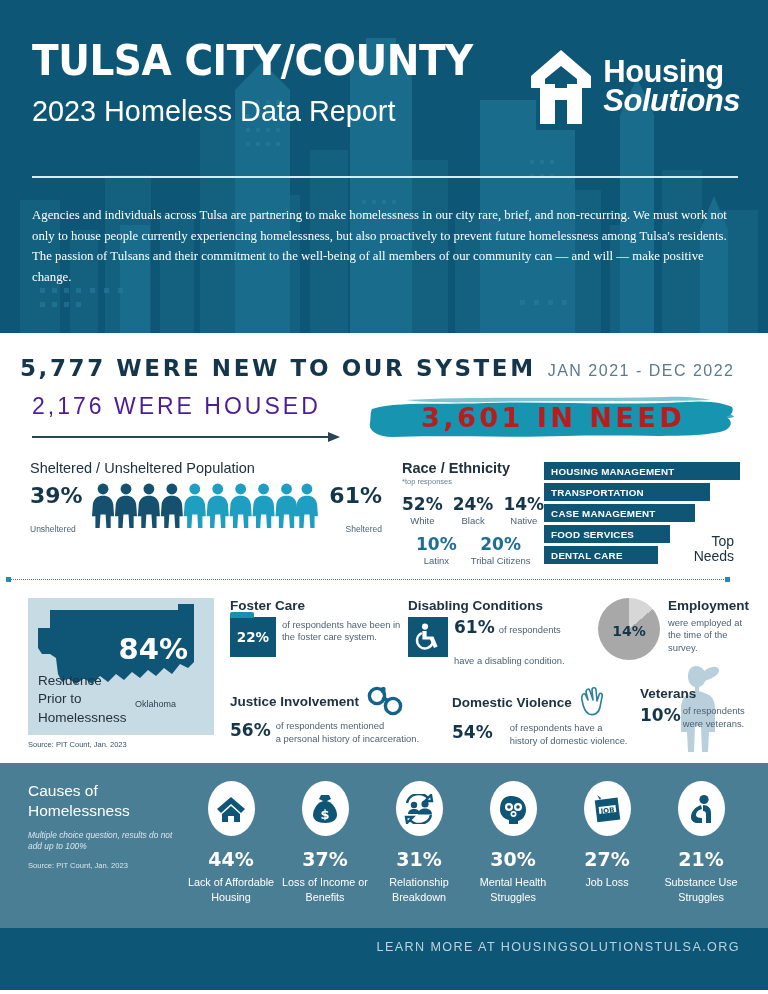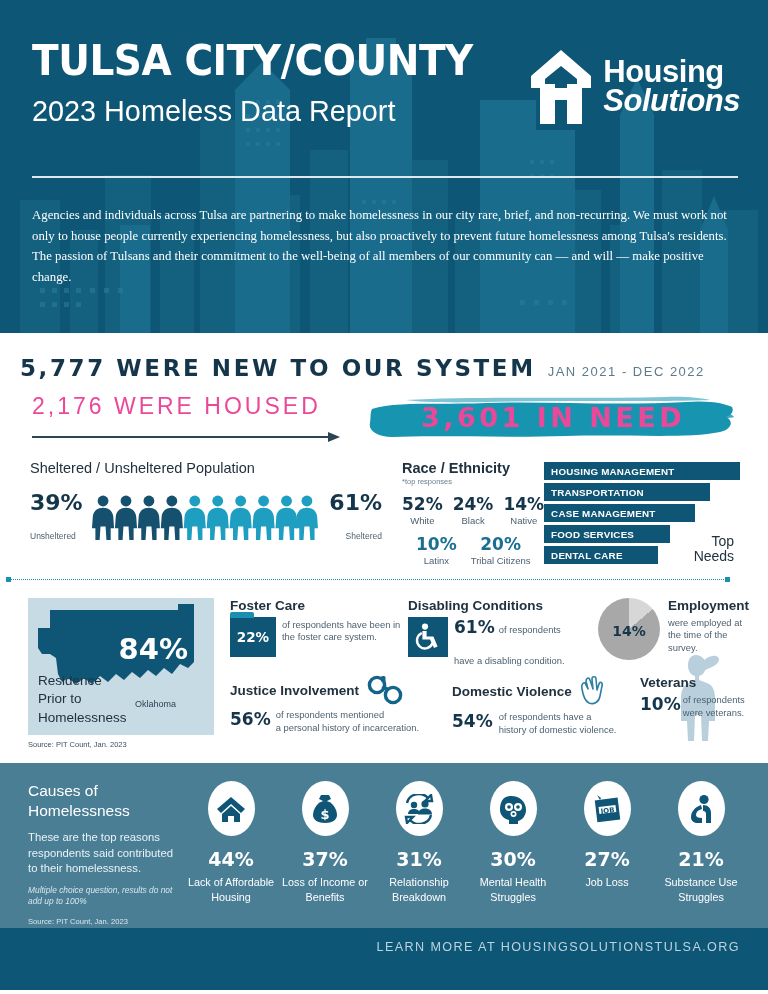--- a/index.html
+++ b/index.html
@@ -48,47 +48,47 @@
     color: #ffffff; font-size: 12.8px; line-height: 1.62; font-family: Liberation Serif, serif;
   }
 
   
   .stats { position: relative; width: 768px; padding: 22px 0 0 0; background: #fff; }
   .headline-row { display: flex; align-items: baseline; padding-left: 20px; }
   .headline-big {
     font-size: 23px; font-weight: bold; color: #15364a;
     letter-spacing: 2.6px; font-family: "DejaVu Sans", sans-serif;
   }
-  .headline-date { font-size: 13px; color: #5b7b8c; letter-spacing: 1.5px; margin-left: 12px; }
+  .headline-date { font-size: 16px; color: #5b7b8c; letter-spacing: 1.5px; margin-left: 12px; }
   .row2 { display: flex; align-items: center; margin-top: 12px; padding-left: 32px; }
   .housed {
-    font-size: 23px; color: #ec4899; letter-spacing: 3px; font-weight: 400;
+    font-size: 23px; color: #4c1d95; letter-spacing: 3px; font-weight: 400;
   }
   .housed-col { width: 340px; }
   .arrow-line { position: relative; margin-top: 12px; width: 315px; height: 10px; }
   .arrow-line .ln { position: absolute; left: 0; top: 4px; width: 300px; height: 2px; background: #2b4454; }
   .arrow-line .hd {
     position: absolute; left: 296px; top: 0px; width: 0; height: 0;
     border-top: 5px solid transparent; border-bottom: 5px solid transparent;
     border-left: 12px solid #2b4454;
   }
   .brush {
     position: relative; width: 370px; height: 46px; margin-left: -6px;
   }
   .brush-label {
     position: absolute; inset: 0; display: flex; align-items: center; justify-content: center;
-    color: #ec4899; font-size: 27px; font-weight: bold; letter-spacing: 3.5px;
+    color: #b91c1c; font-size: 27px; font-weight: bold; letter-spacing: 3.5px;
     font-family: "DejaVu Sans", sans-serif; padding-left: 4px;
   }
 
   
   .mid { display: flex; margin-top: 18px; padding: 0 28px 0 30px; }
   .shelter-col { width: 352px; }
-  .shelter-title { font-size: 14.5px; color: #20323f; margin-bottom: 14px; }
-  .people-row { display: flex; align-items: flex-start; gap: 8px; }
+  .shelter-title { font-size: 14.5px; color: #20323f; margin-bottom: 2px; }
+  .people-row { display: flex; align-items: flex-end; gap: 8px; }
   .pct-big { font-size: 22px; font-weight: bold; color: #15364a; font-family: "DejaVu Sans", sans-serif; }
   .pct-sub { font-size: 8.5px; color: #4d6272; margin-top: 16px; }
   .pct-left { text-align: left; margin-right: 1px; }
   .pct-right { text-align: right; margin-left: 2px; }
 
   .divider-v { width: 1px; background: #bcd3dd; margin: 4px 14px 0 6px; align-self: stretch; }
 
   .race-col { width: 150px; }
   .race-h { font-size: 14.5px; color: #20323f; font-weight: 600; }
   .race-note { font-size: 7.5px; color: #6b8190; margin-top: 1px; margin-bottom: 8px; }
@@ -499,21 +499,21 @@
                 <span>14%</span>
               </div>
               <div>
                 <div class="stat-h">Employment</div>
                 <div class="stat-txt">were employed at the time of the survey.</div>
               </div>
             </div>
           </div>
         </div>
 
-        <div class="stats-row" style="margin-top:8px">
+        <div class="stats-row" style="margin-top:19px">
           <div class="stat-block" style="width:222px">
             <div style="display:flex;align-items:center;gap:6px">
               <div class="stat-h" style="margin-bottom:0">Justice Involvement</div>
               <svg width="40" height="30" viewBox="0 0 40 30">
                 <circle cx="12" cy="10" r="7.6" stroke="#13648a" stroke-width="3.4" fill="none"></circle>
                 <circle cx="28" cy="20" r="7.6" stroke="#13648a" stroke-width="3.4" fill="none"></circle>
                 <rect x="17" y="11" width="7" height="4" fill="#13648a" transform="rotate(32 20 13)"></rect>
                 <rect x="16" y="1" width="4.5" height="6" rx="1.5" fill="#13648a"></rect>
               </svg>
             </div>
@@ -527,21 +527,21 @@
           </div>
 
           <div class="stat-block" style="width:188px">
             <div style="display:flex;align-items:center;gap:4px">
               <div class="stat-h" style="margin-bottom:0">Domestic Violence</div>
               <svg width="34" height="32" viewBox="0 0 34 32">
                 <path d="M6,14 C5,10 7,7 9,8 L12,14 L10,6 C10,3 13,2 14,5 L17,14 L16,4 C16,1 20,1 20,4
                          L21,15 L23,9 C24,6 27,7 26,11 L24,21 C23,27 18,30 13,28 C9,26 7,20 6,14 Z" fill="none" stroke="#2e7fa3" stroke-width="1.6" stroke-linejoin="round"></path>
               </svg>
             </div>
-            <div class="stat-body" style="gap:6px;margin-top:4px">
+            <div class="stat-body" style="gap:17px;margin-top:4px">
               <span class="stat-num">54%</span>
               <div>
                 <div class="stat-txt">of respondents have a</div>
                 <div class="stat-txt">history of domestic violence.</div>
               </div>
             </div>
           </div>
 
           <div class="stat-block" style="flex:1;position:relative">
             <svg width="54" height="92" viewBox="0 0 54 92" style="position:absolute;right:26px;top:-24px;z-index:0">
@@ -566,21 +566,20 @@
       </div>
     </div>
   </div>
 
   <div class="causes">
     <div class="causes-left">
       <div class="causes-h">
         <div>Causes of</div>
         <div>Homelessness</div>
       </div>
-      <div class="causes-p">These are the top reasons respondents said contributed to their homelessness.</div>
       <div class="causes-i">Multiple choice question, results do not add up to 100%</div>
       <div class="causes-s">Source: PIT Count, Jan. 2023</div>
     </div>
 
     <div class="causes-items">
 
       <div class="cause">
         <div class="cause-circle">
           <svg width="30" height="28" viewBox="0 0 30 28">
             <path d="M15,2 L29,14 L25,18 L15,9 L5,18 L1,14 Z" fill="#0f5575"></path>

